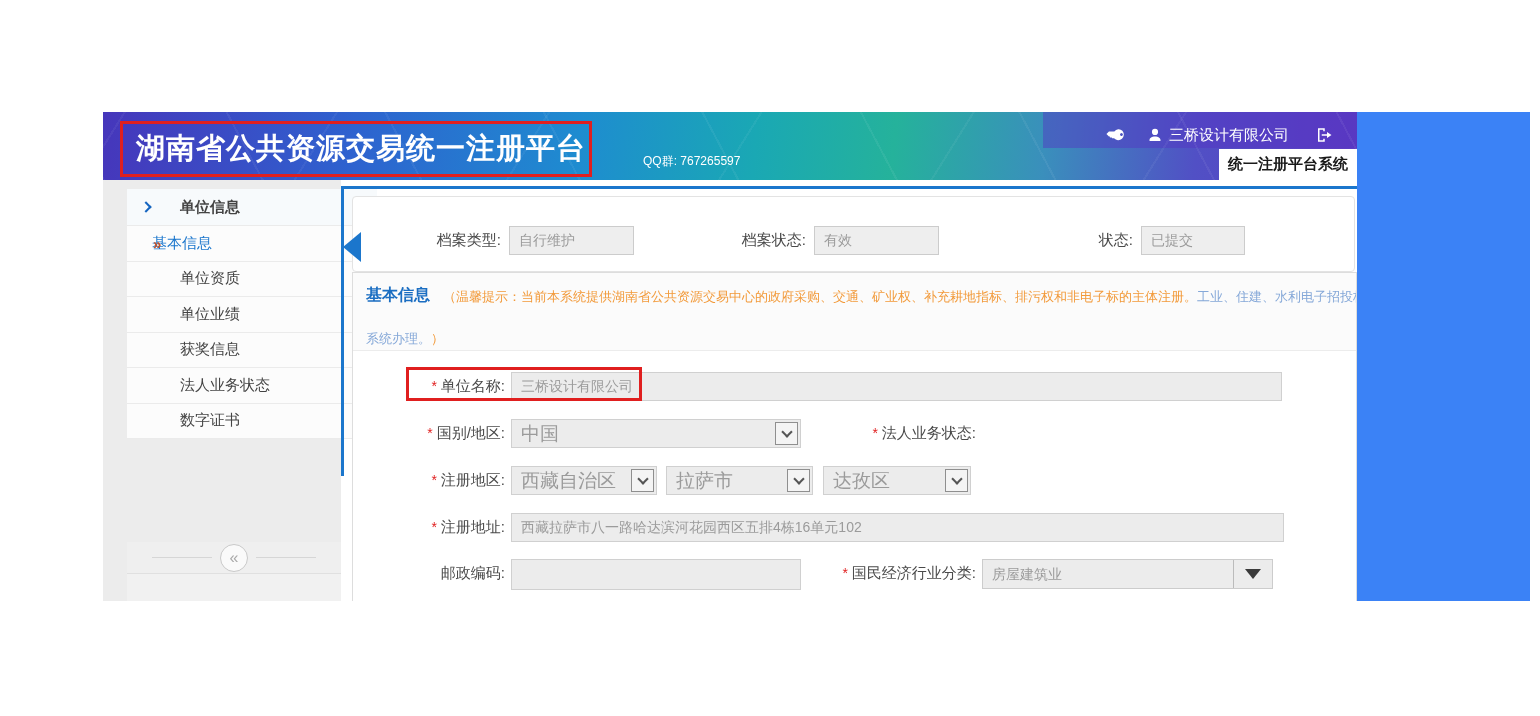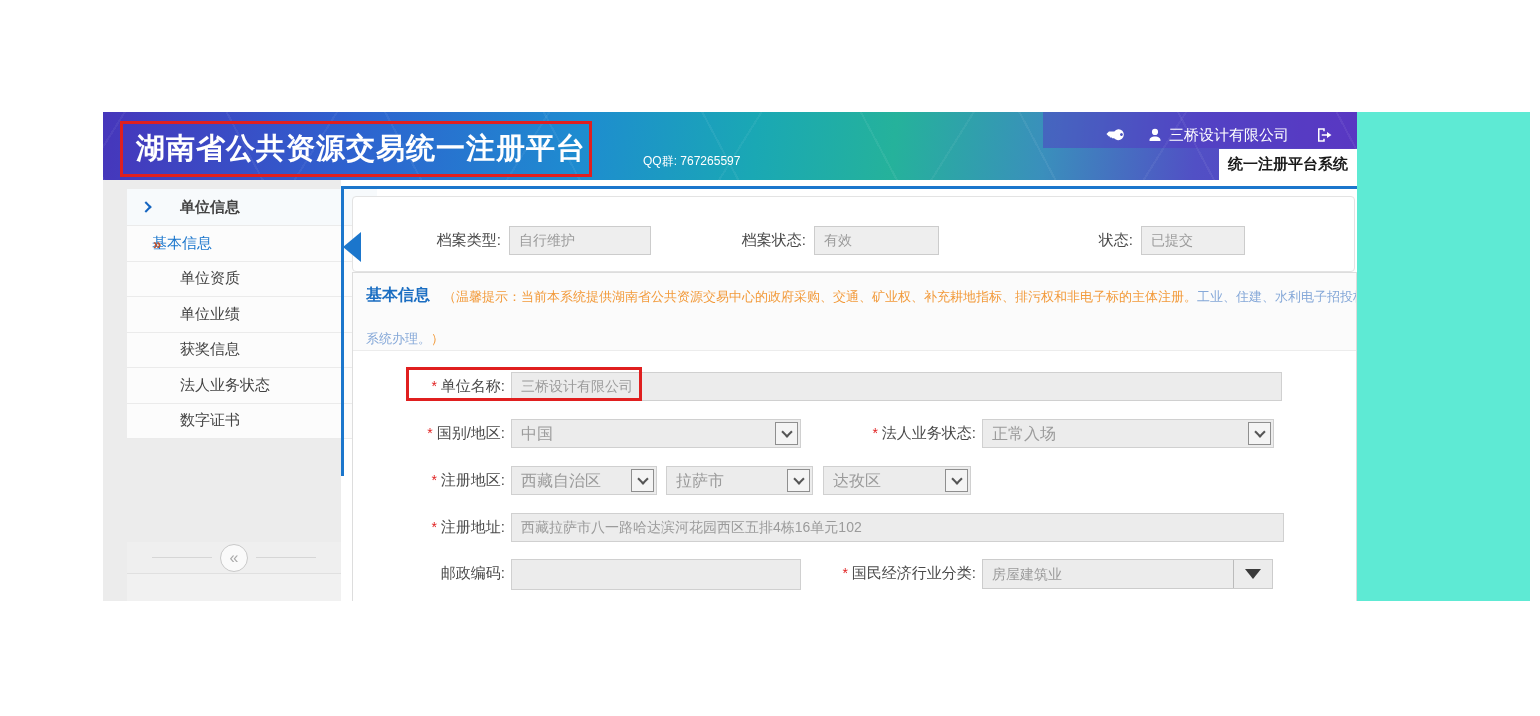--- a/index.html
+++ b/index.html
@@ -1,17 +1,17 @@
 <!DOCTYPE html>
 <html><head>
 <meta charset="utf-8">
 <style>
   * { margin:0; padding:0; box-sizing:border-box; }
   html,body { width:1540px; height:716px; background:#ffffff; font-family:"Liberation Sans","DejaVu Sans",sans-serif; overflow:hidden; }
-  .stage { position:absolute; left:103px; top:112px; width:1427px; height:489px; background:#5eead4; overflow:hidden; }
+  .stage { position:absolute; left:103px; top:112px; width:1427px; height:489px; background:#3b82f6; overflow:hidden; }
 
   
   .header { position:absolute; left:0; top:0; width:1254px; height:68px;
     background:linear-gradient(96deg,#4636bb 0%,#2e62cf 20%,#1e8cd0 38%,#1aa8b4 52%,#25b29b 63%,#3a8fbc 75%,#5150c5 87%,#5d3bc2 100%); }
   .header::after { content:""; position:absolute; inset:0;
     background:
       repeating-linear-gradient(62deg, rgba(255,255,255,0.06) 0 2px, transparent 2px 140px),
       repeating-linear-gradient(-58deg, rgba(255,255,255,0.05) 0 2px, transparent 2px 180px);
     pointer-events:none; }
   .hdr-strip { position:absolute; left:940px; top:0; width:314px; height:36px; background:rgba(84,52,196,0.45); }
@@ -58,21 +58,21 @@
 
   
   .section-panel { position:absolute; left:249px; top:160px; width:1005px; height:332px; background:#ffffff; border:1px solid #dddddd; z-index:2; overflow:hidden; }
   .section-head { position:relative; height:78px; background:#fbfbfb; border-bottom:1px solid #ececec; }
   .sec-title { position:absolute; left:13px; top:12px; font-size:16px; font-weight:bold; color:#1b6ec2; }
   .tip-line1 { position:absolute; left:90px; top:15px; width:2000px; font-size:13px; white-space:nowrap; }
   .tip-line2 { position:absolute; left:13px; top:57px; font-size:13px; white-space:nowrap; }
   .tip-o { color:#f29a3a; }
   .tip-b { color:#85a8d8; }
 
-  .sel-box { position:absolute; height:29px; background:#ececec; border:1px solid #d0d0d0; color:#9b9b9b; font-size:16px; line-height:27px; padding:0 9px; cursor:pointer; }
+  .sel-box { position:absolute; height:29px; background:#ececec; border:1px solid #d0d0d0; color:#9b9b9b; font-size:19px; line-height:27px; padding:0 9px; cursor:pointer; }
   .vbtn { position:absolute; right:2px; top:2px; width:23px; height:23px; border:1px solid #8f8f8f; background:#f4f4f4; display:flex; align-items:center; justify-content:center; }
   .vbtn .chev { border-color:#555; transform:rotate(45deg); margin-top:-3px; }
   .txt-input { position:absolute; height:29px; background:#ececec; border:1px solid #d0d0d0; color:#9b9b9b; font-size:14px; line-height:27px; padding:0 9px; white-space:nowrap; overflow:hidden; }
   .combo { position:absolute; height:30px; background:#ececec; border:1px solid #cccccc; color:#9b9b9b; font-size:14px; line-height:28px; padding:0 9px; cursor:pointer; }
   .combo .tri-cell { position:absolute; right:0; top:0; width:39px; height:28px; border-left:1px solid #bbbbbb; display:flex; align-items:center; justify-content:center; }
   .tri-down { width:0; height:0; border-left:8px solid transparent; border-right:8px solid transparent; border-top:10px solid #3a3a3a; }
   .red-annot { position:absolute; border:3px solid #e01f1f; z-index:6; pointer-events:none; }
 </style>
 </head>
 <body>
@@ -143,21 +143,21 @@
       <span class="line"></span>
       <span class="collapse-btn">«</span>
       <span class="line"></span>
     </div>
     <div class="sidebar-lower"></div>
   </div>
   <div class="active-mark"></div>
 
   <div class="status-panel">
     <div class="fld-label" style="left:28px; top:34px; width:120px;">档案类型:</div>
-    <div class="fld-input" style="left:156px; top:29px; width:142px;">自行维护</div>
+    <div class="fld-input" style="left:156px; top:29px; width:125px;">自行维护</div>
     <div class="fld-label" style="left:333px; top:34px; width:120px;">档案状态:</div>
     <div class="fld-input" style="left:461px; top:29px; width:125px;">有效</div>
     <div class="fld-label" style="left:700px; top:34px; width:80px;">状态:</div>
     <div class="fld-input" style="left:788px; top:29px; width:104px;">已提交</div>
   </div>
 
   <div class="section-panel">
     <div class="section-head">
       <span class="sec-title">基本信息</span>
       <div class="tip-line1">
@@ -179,26 +179,20 @@
     </div>
     <div class="sel-box" style="left:158px; top:146px; width:290px;">
       <span>中国</span>
       <span class="vbtn">
           <span class="chev"></span>
         </span>
     </div>
     <div class="fld-label" style="left:460px; top:151px; width:163px;">
       <span class="req">*</span><span>法人业务状态:</span>
     </div>
-    <div class="sel-box" style="left:629px; top:146px; width:292px;">
-      <span>正常入场</span>
-      <span class="vbtn">
-          <span class="chev"></span>
-        </span>
-    </div>
 
     <div class="fld-label" style="left:0; top:198px; width:152px;">
       <span class="req">*</span><span>注册地区:</span>
     </div>
     <div class="sel-box" style="left:158px; top:193px; width:146px;">
       <span>西藏自治区</span>
       <span class="vbtn">
           <span class="chev"></span>
         </span>
     </div>

